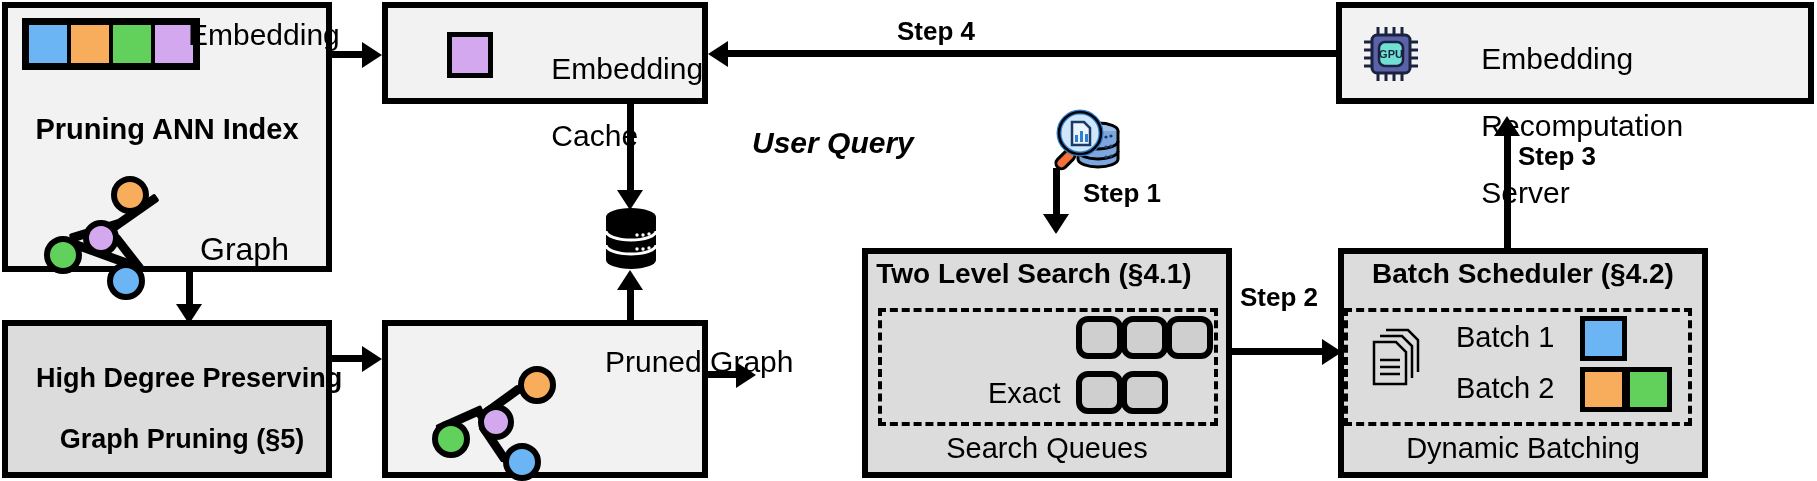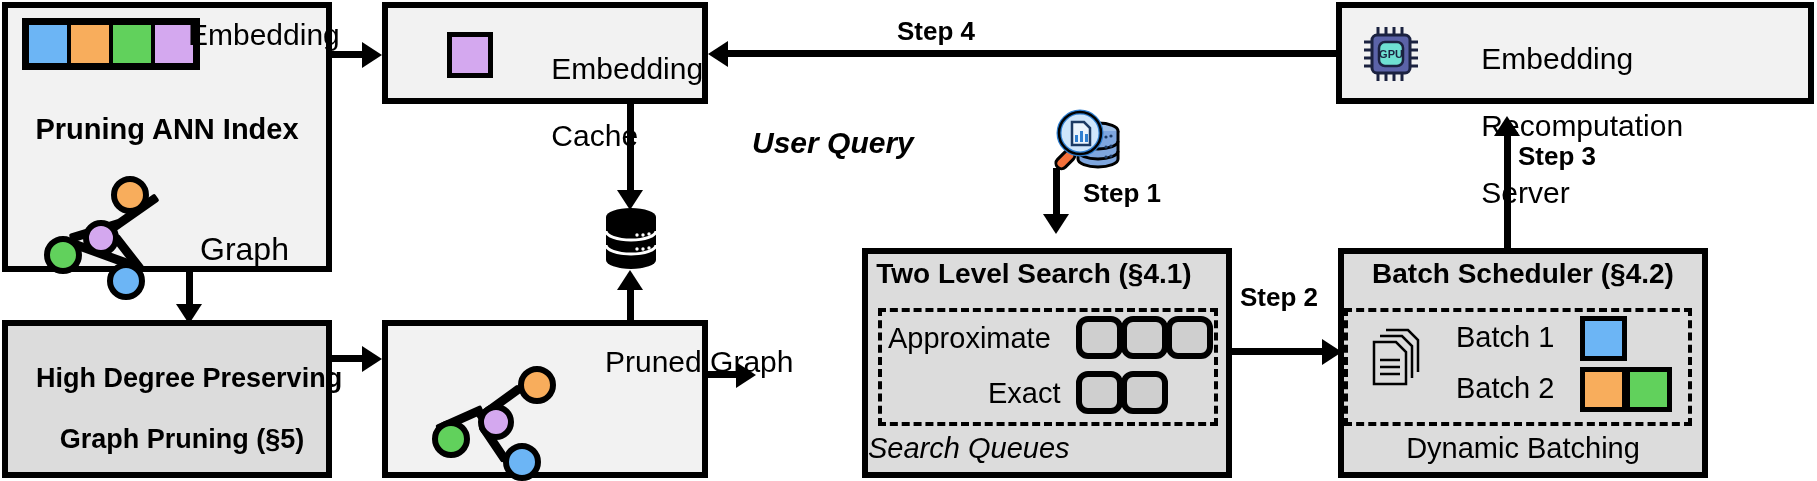--- a/index.html
+++ b/index.html
@@ -160,30 +160,29 @@
   <div class="vline" style="left:1053px;top:168px;height:50px;"></div>
   <div class="ahead ah-down" style="left:1043px;top:214px;"></div>
   <div class="lbl bold" style="left:1083px;top:167px;font-size:26px;margin-top:12px;">Step 1</div>
 
   <div class="box gray" style="left:862px;top:248px;width:370px;height:230px;">
   </div>
   <div class="lbl bold" style="left:868px;top:258px;width:332px;font-size:28px;text-align:center;">Two Level Search (§4.1)</div>
 
   <div class="dash" style="left:878px;top:308px;width:340px;height:118px;"></div>
 
-  <div class="lbl" style="left:888px;top:322px;font-size:29px;">Approximate</div>
   <div class="slot" style="left:1076px;top:316px;width:47px;height:43px;"></div>
   <div class="slot" style="left:1121px;top:316px;width:47px;height:43px;"></div>
   <div class="slot" style="left:1166px;top:316px;width:47px;height:43px;"></div>
 
   <div class="lbl" style="left:988px;top:377px;font-size:29px;">Exact</div>
   <div class="slot" style="left:1076px;top:371px;width:47px;height:43px;"></div>
   <div class="slot" style="left:1121px;top:371px;width:47px;height:43px;"></div>
 
-  <div class="lbl" style="left:868px;top:432px;width:358px;font-size:29px;text-align:left;font-style:italic;">Search Queues</div>
+  <div class="lbl" style="left:868px;top:432px;width:358px;font-size:29px;text-align:center;">Search Queues</div>
 
   <div class="hline" style="left:1232px;top:348px;width:96px;"></div>
   <div class="ahead ah-right" style="left:1322px;top:339px;"></div>
   <div class="lbl bold" style="left:1240px;top:283px;font-size:26px;">Step 2</div>
 
   <div class="box gray" style="left:1338px;top:248px;width:370px;height:230px;">
   </div>
   <div class="lbl bold" style="left:1344px;top:258px;width:358px;font-size:28px;text-align:center;">Batch Scheduler (§4.2)</div>
 
   <div class="dash" style="left:1344px;top:308px;width:348px;height:118px;"></div>

